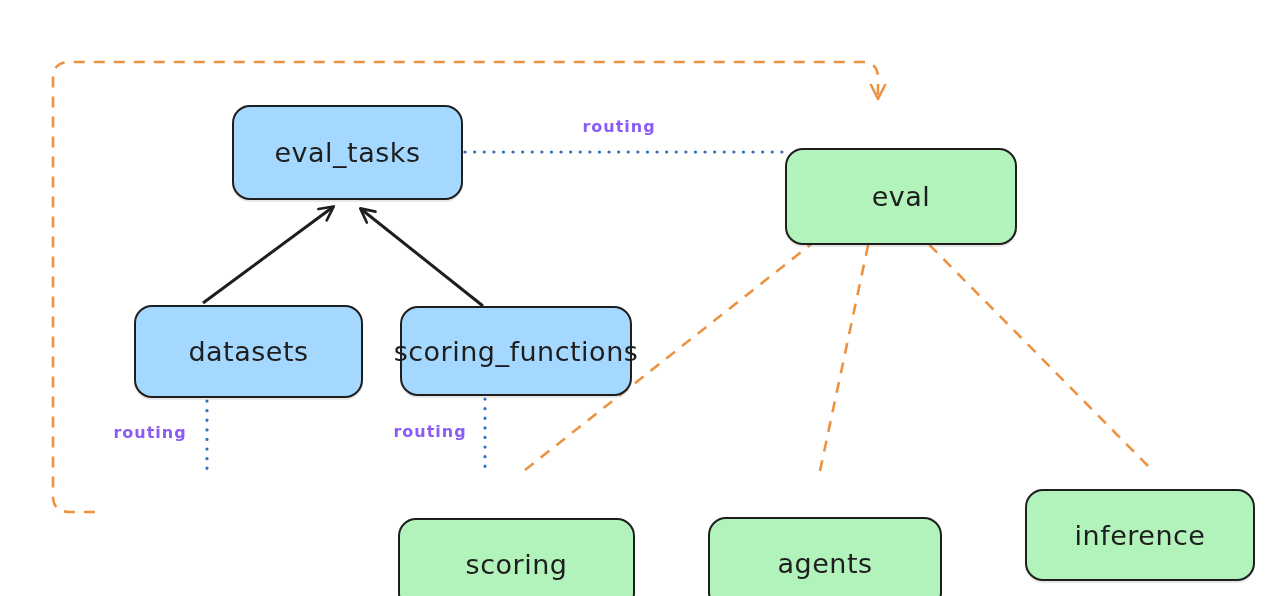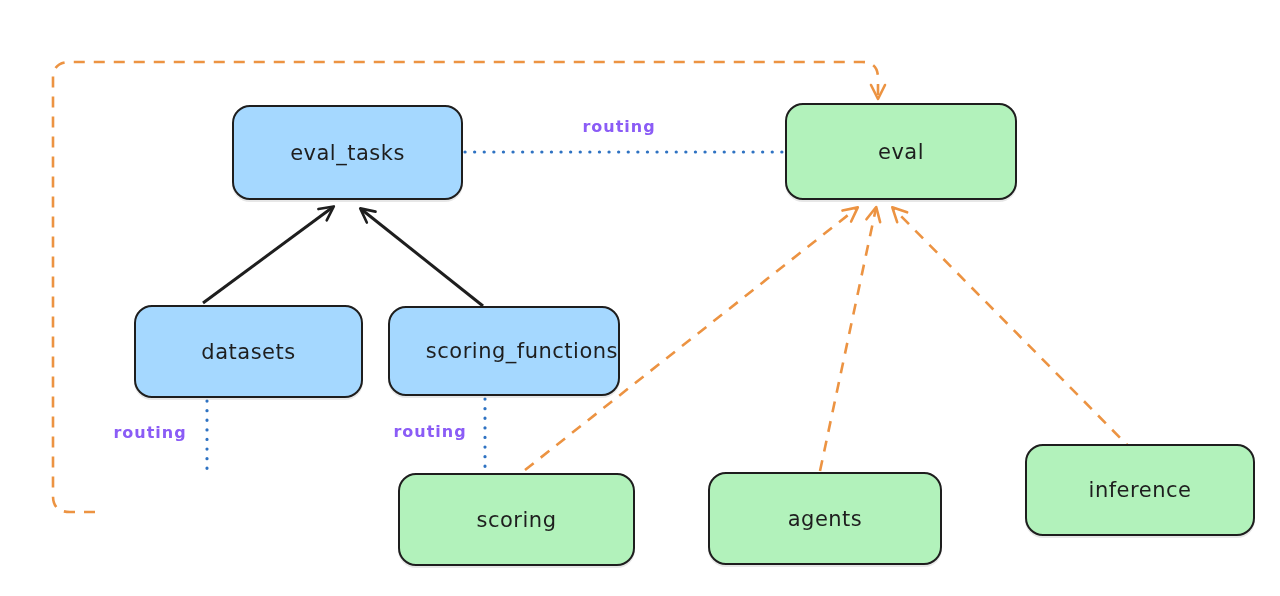--- a/index.html
+++ b/index.html
@@ -10,27 +10,27 @@
     overflow:hidden;
     font-family:"DejaVu Sans", sans-serif;
   }
   svg.edges{position:absolute;left:0;top:0;width:1280px;height:596px;}
   .node{
     position:absolute;
     box-sizing:border-box;
     border:2.5px solid #1e1e1e;
     border-radius:18px;
     display:flex;align-items:center;justify-content:center;
-    font-size:21px;
+    font-size:27px;
     letter-spacing:0.5px;
     color:#1e1e1e;
     box-shadow:0 2px 0 rgba(120,120,120,0.18);
   }
   .node.blue{background:#a5d8ff;}
-  .node.green{background:#b2f2bb;}
+  .node.green{background:#b2f2bb;margin-top:45px;}
   .edge-label{
     position:absolute;
     color:#8b5cf6;
     font-size:16px;
     font-weight:bold;
     letter-spacing:1px;
     text-align:center;
   }
 </style>
 </head>
@@ -66,21 +66,21 @@
   </div>
 
   <div class="node green" style="left:785px; top:103px; width:232px; height:97px;">
     <span>eval</span>
   </div>
 
   <div class="node blue" style="left:98px; top:305px; width:229px; height:93px;margin-left:36px;">
     <span>datasets</span>
   </div>
 
-  <div class="node blue" style="left:388px; top:306px; width:232px; height:90px;justify-content:flex-end;">
+  <div class="node blue" style="left:400px; top:306px; width:232px; height:90px;">
     <span>scoring_functions</span>
   </div>
 
 
   <div class="node green" style="left:398px; top:473px; width:237px; height:93px;">
     <span>scoring</span>
   </div>
 
   <div class="node green" style="left:708px; top:472px; width:234px; height:93px;align-items:center;">
     <span>agents</span>

